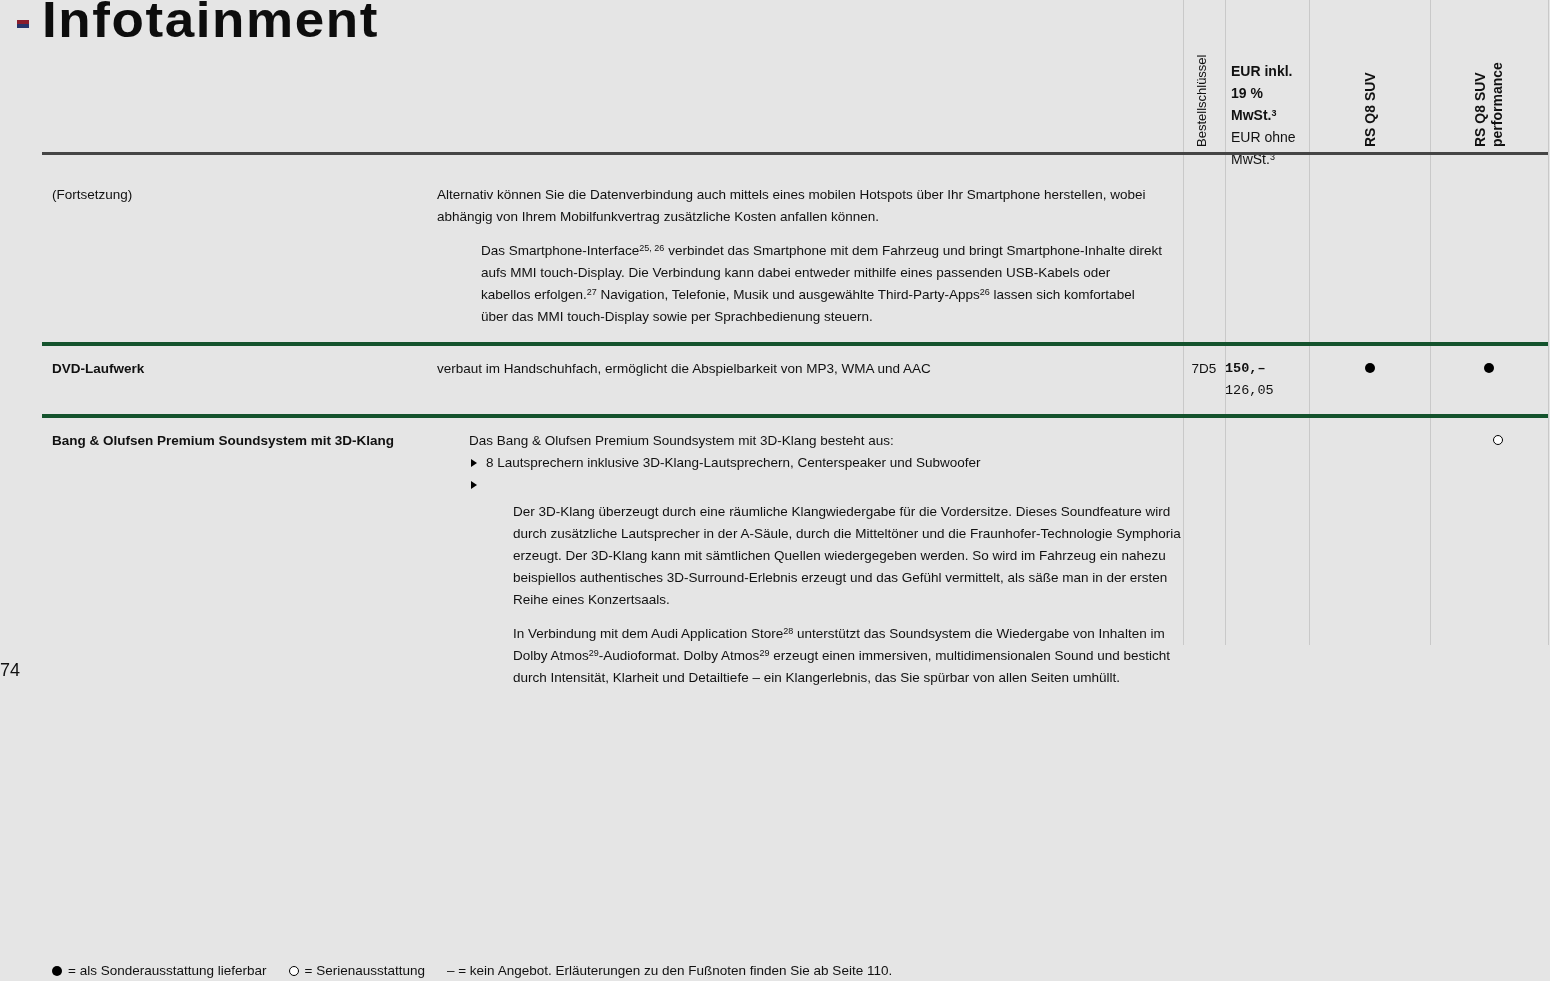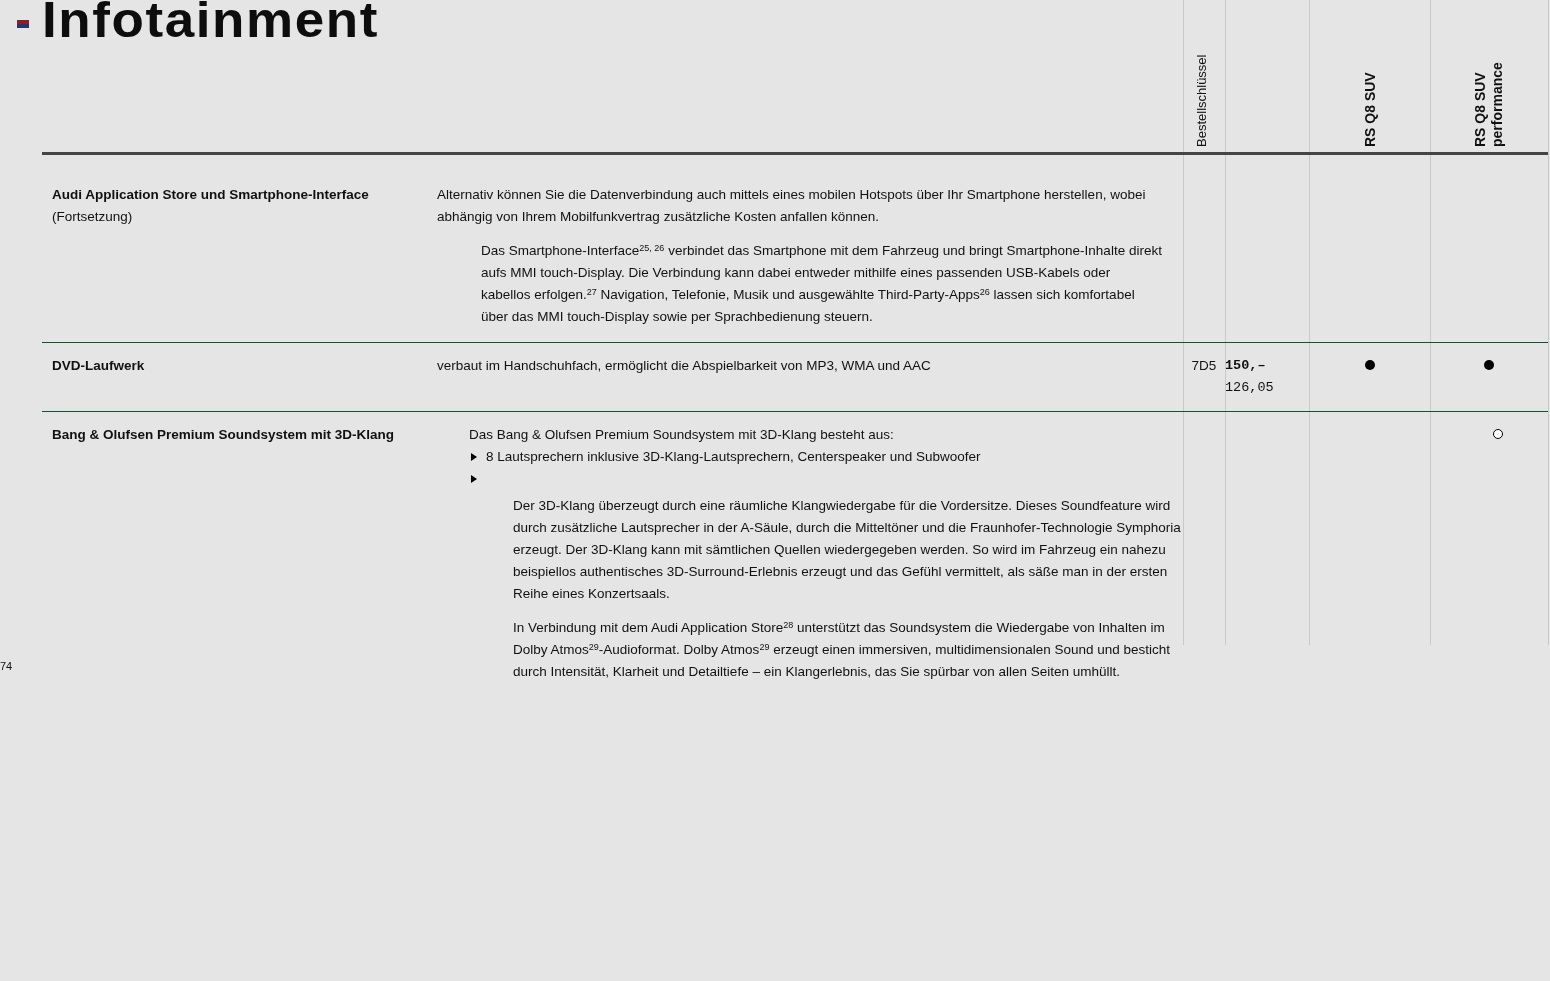--- a/index.html
+++ b/index.html
@@ -107,21 +107,21 @@
   .table {
     position: absolute;
     left: 42px;
     top: 155px;
     width: 1506px;
   }
   .trow {
     display: grid;
     grid-template-columns: 395px 746px 42px 84px 121px 118px;
   }
-  .trow + .trow { border-top: 1px solid #14532d; }
+  .trow + .trow { border-top: 4px solid #14532d; }
   .trow.first { padding-top: 29px; padding-bottom: 14px; }
   .trow.mid   { padding-top: 12px; padding-bottom: 12px; }
   .trow.last  { padding-top: 12px; padding-bottom: 8px; gap: 32px; }
 
   .cell { font-size: 13.5px; line-height: 22px; }
   .cell.name { padding-left: 10px; padding-right: 20px; }
   .cell.name .nm { font-weight: bold; }
   .cell.desc { padding-right: 20px; }
   .cell.desc p.mt { margin-top: 12px; margin-left: 44px; }
   .cell.code { text-align: center; }
@@ -148,21 +148,21 @@
     vertical-align: top;
   }
   .dot.filled { background: #000; }
   .dot.open { background: #fff; border: 1.6px solid #000; }
 
   
   .page-number {
     position: absolute;
     left: 0;
     top: 660px;
-    font-size: 11px;
+    font-size: 18px;
   }
   .legend {
     position: absolute;
     left: 52px;
     top: 963px;
     font-size: 13.5px;
     display: flex;
     align-items: flex-start;
     gap: 6px;
     white-space: nowrap;
@@ -178,33 +178,38 @@
   <span class="flag-icon"></span>
   <h1 class="page-title">Infotainment</h1>
 
   <div class="vline vl1"></div>
   <div class="vline vl2"></div>
   <div class="vline vl3"></div>
   <div class="vline vl4"></div>
   <div class="vline vl5"></div>
 
   <div class="rot hdr-bestell">Bestellschlüssel</div>
+  <div class="hdr-price">
+    <div class="b">EUR inkl.</div>
+    <div class="b"><span>19 % MwSt.</span><sup>3</sup></div>
+    <div>EUR ohne</div>
+    <div><span>MwSt.</span><sup>3</sup></div>
+  </div>
   <div class="rot hdr-model1">RS Q8 SUV</div>
   <div class="rot hdr-model2">
     <div>RS Q8 SUV</div>
     <div>performance</div>
   </div>
 
   <div class="thick-rule"></div>
 
   <div class="table">
 
     <div class="trow first">
       <div class="cell name">
-        <div class="nm">Audi Application Store und Smartphone-Interface</div>
         <div>(Fortsetzung)</div>
       </div>
       <div class="cell desc">
         <p>Alternativ können Sie die Datenverbindung auch mittels eines mobilen Hotspots über Ihr Smartphone herstellen, wobei abhängig von Ihrem Mobilfunkvertrag zusätzliche Kosten anfallen können.</p>
         <p class="mt"><span>Das Smartphone-Interface</span><sup>25, 26</sup><span> verbindet das Smartphone mit dem Fahrzeug und bringt Smartphone-Inhalte direkt aufs MMI touch-Display. Die Verbindung kann dabei entweder mithilfe eines passenden USB-Kabels oder kabellos erfolgen.</span><sup>27</sup><span> Navigation, Telefonie, Musik und ausgewählte Third-Party-Apps</span><sup>26</sup><span> lassen sich komfortabel über das MMI touch-Display sowie per Sprachbedienung steuern.</span></p>
       </div>
       <div class="cell code"></div>
       <div class="cell price"></div>
       <div class="cell avail"></div>
       <div class="cell avail"></div>
@@ -245,14 +250,23 @@
       <div class="cell code"></div>
       <div class="cell price"></div>
       <div class="cell avail"><span class="dot open"></span></div>
       <div class="cell avail"><span class="dot open"></span></div>
     </div>
 
   </div>
 
   <div class="page-number">74</div>
 
+  <div class="legend">
+    <span class="dot filled"></span>
+    <span>= als Sonderausstattung lieferbar</span>
+    <span class="gap"></span>
+    <span class="dot open"></span>
+    <span>= Serienausstattung</span>
+    <span class="gap"></span>
+    <span>– = kein Angebot. Erläuterungen zu den Fußnoten finden Sie ab Seite 110.</span>
+  </div>
 
 </div>
 
 </body></html>

